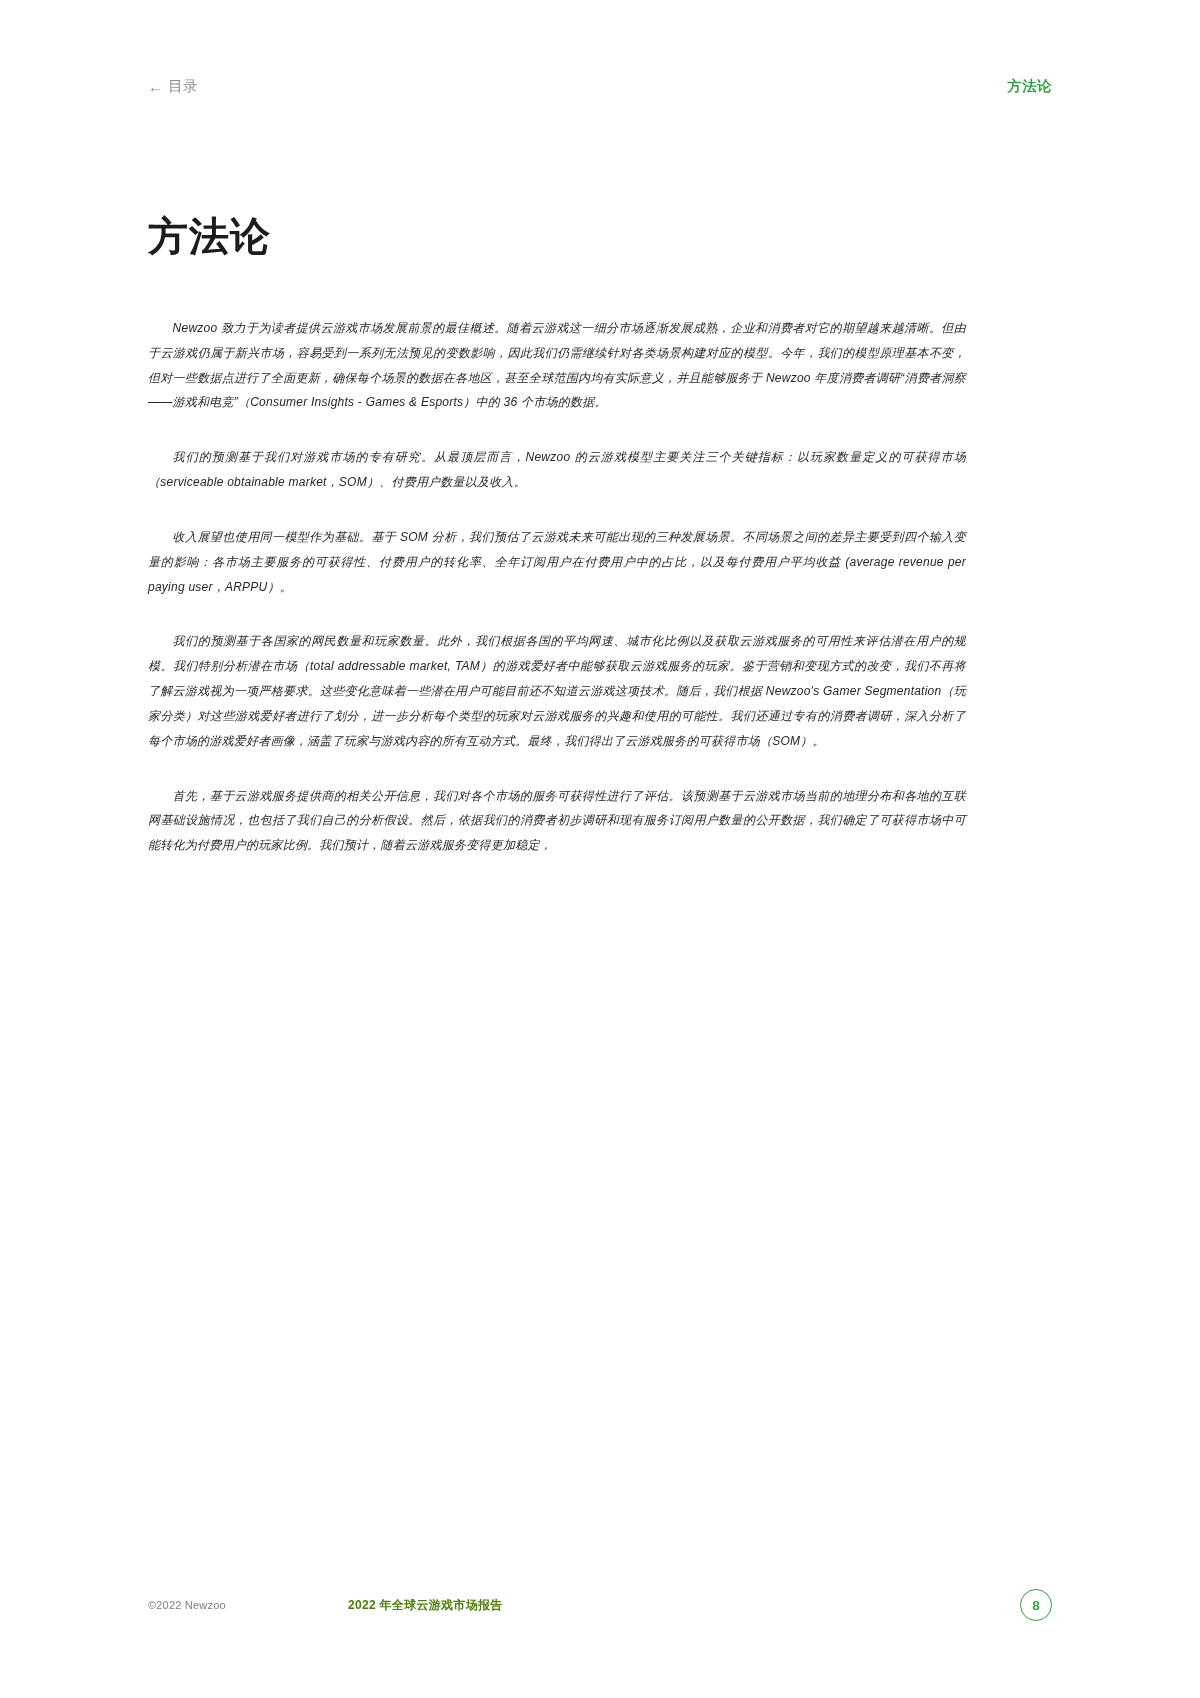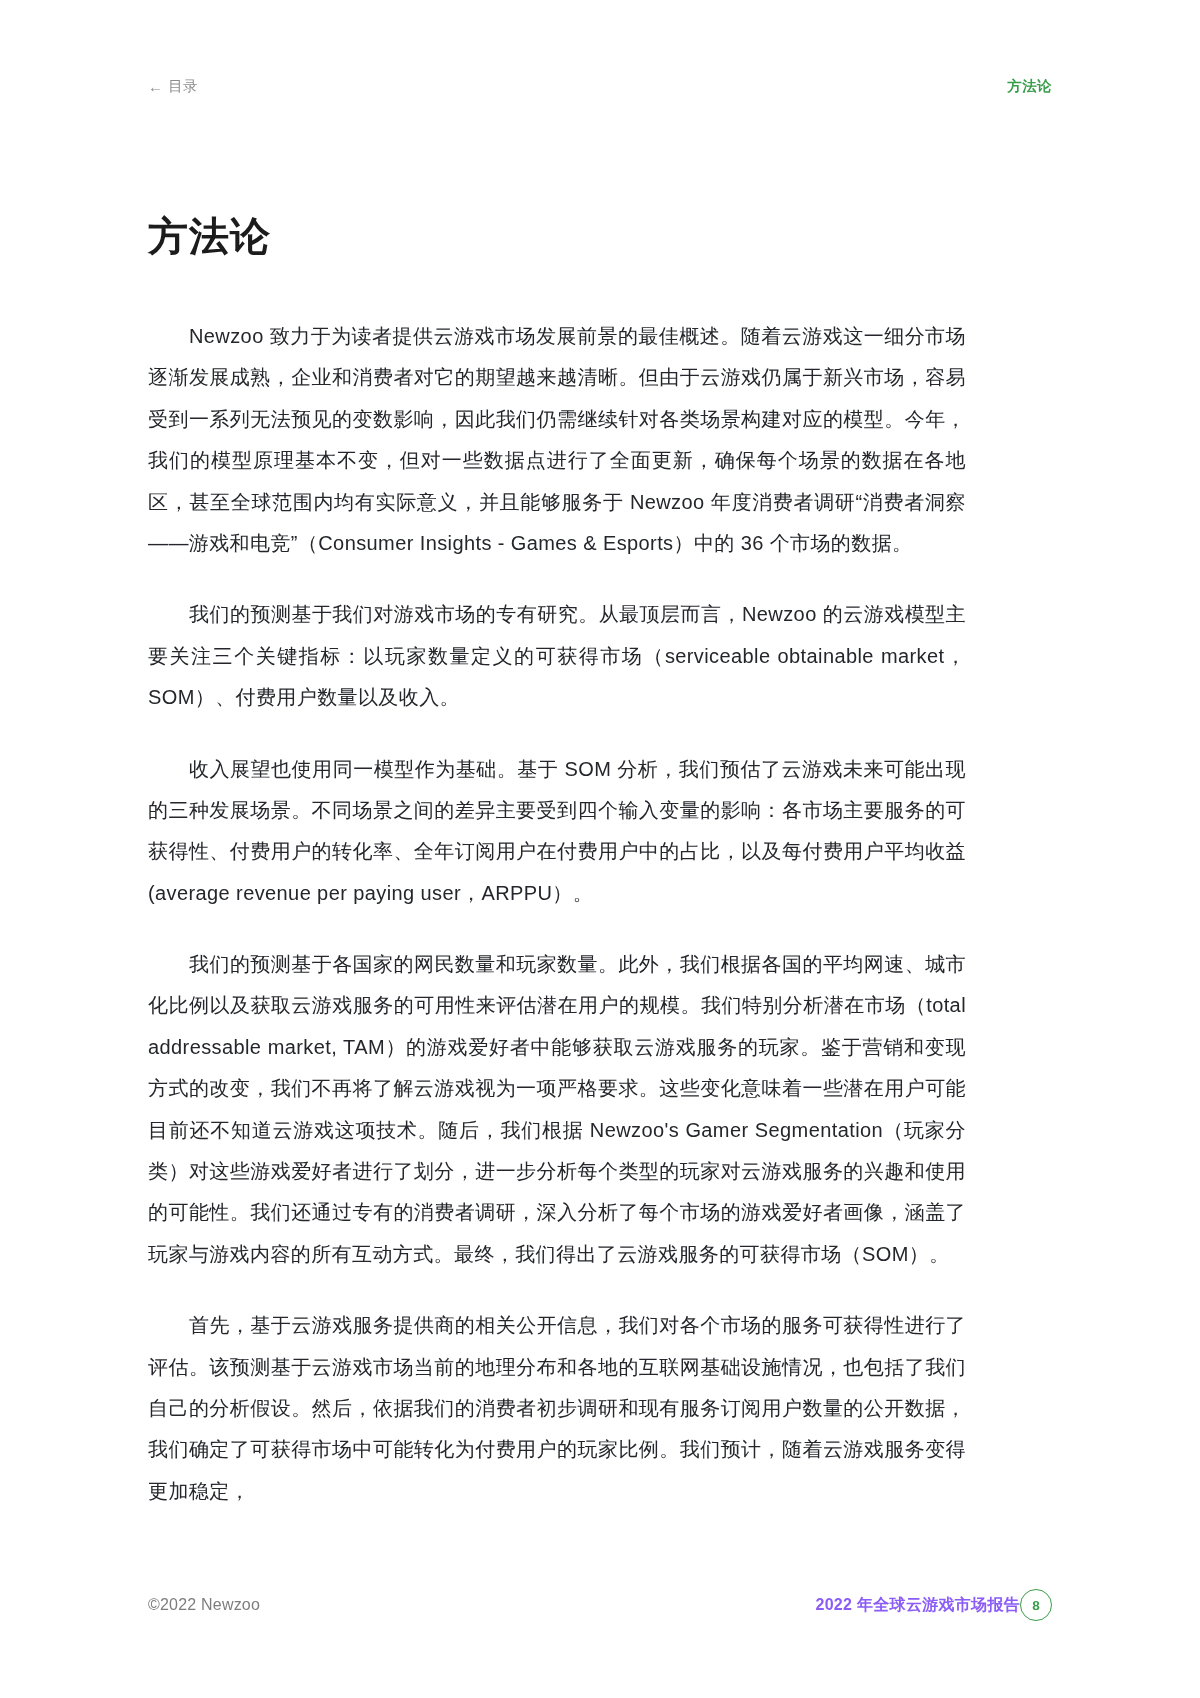--- a/index.html
+++ b/index.html
@@ -64,54 +64,55 @@
   h1.doc-title {
     margin: 0 0 56px 0;
     font-size: 40px;
     font-weight: 800;
     color: #1c1c1c;
     letter-spacing: 1px;
     line-height: 1.2;
   }
   p.body-par {
     margin: 0 0 30px 0;
-    font-size: 20px;
+    font-size: 12px;
     line-height: 2.07;
     color: #24262b;
     text-align: justify;
     text-justify: inter-ideograph;
     text-indent: 2.05em;
     letter-spacing: 0.02em;
     font-weight: 500;
+    font-style: italic;
   }
   p.body-par:last-child { margin-bottom: 12px; }
 
   
   .page-footer {
     position: absolute;
     bottom: 78px;
     left: 148px;
     right: 148px;
     height: 30px;
     display: flex;
     align-items: center;
   }
   .copyright {
-    font-size: 16px;
+    font-size: 11px;
     color: #7d7d7d;
     letter-spacing: 0.2px;
     flex: 0 0 auto;
     width: 260px;
   }
   .footer-title {
     flex: 1 1 auto;
-    text-align: right;
-    font-size: 16px;
+    text-align: left;
+    font-size: 12px;
     font-weight: 700;
-    color: #8b5cf6;
+    color: #4d7c0f;
     letter-spacing: 0.3px;
     margin-left: -60px;
   }
   .page-number {
     flex: 0 0 auto;
     width: 30px;
     height: 30px;
     border: 1.4px solid #3a9d4b;
     border-radius: 50%;
     color: #3a9d4b;

